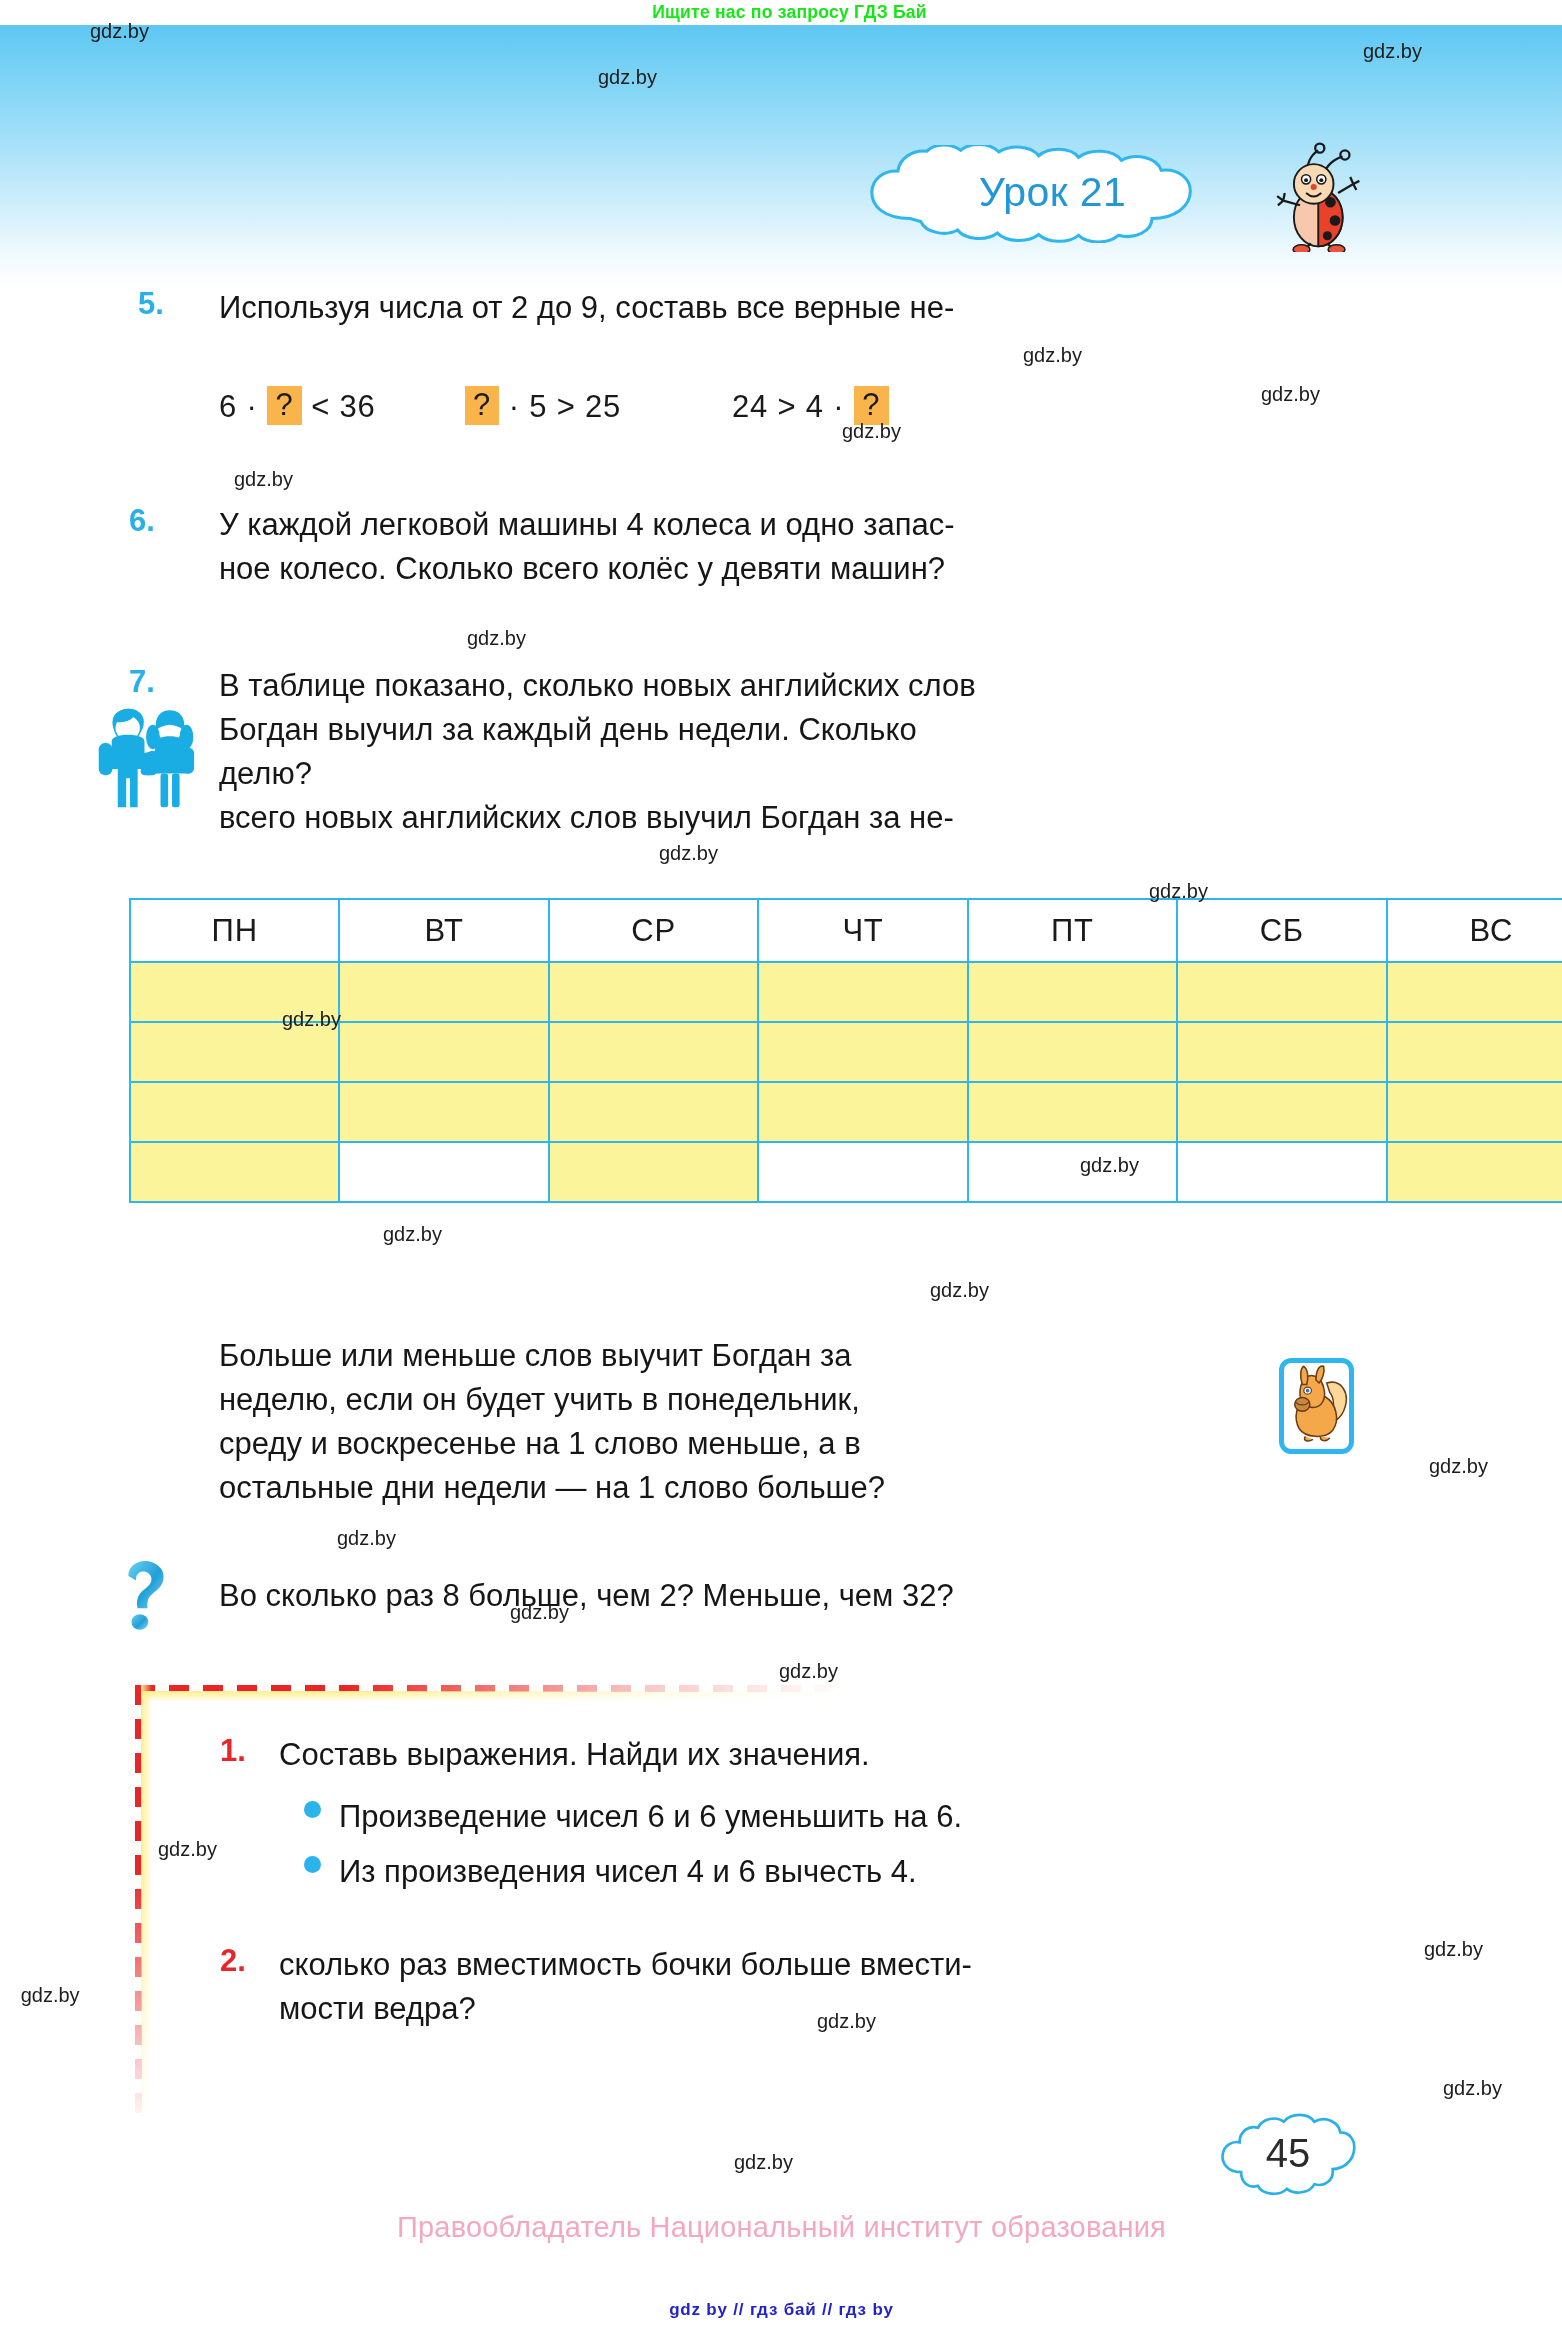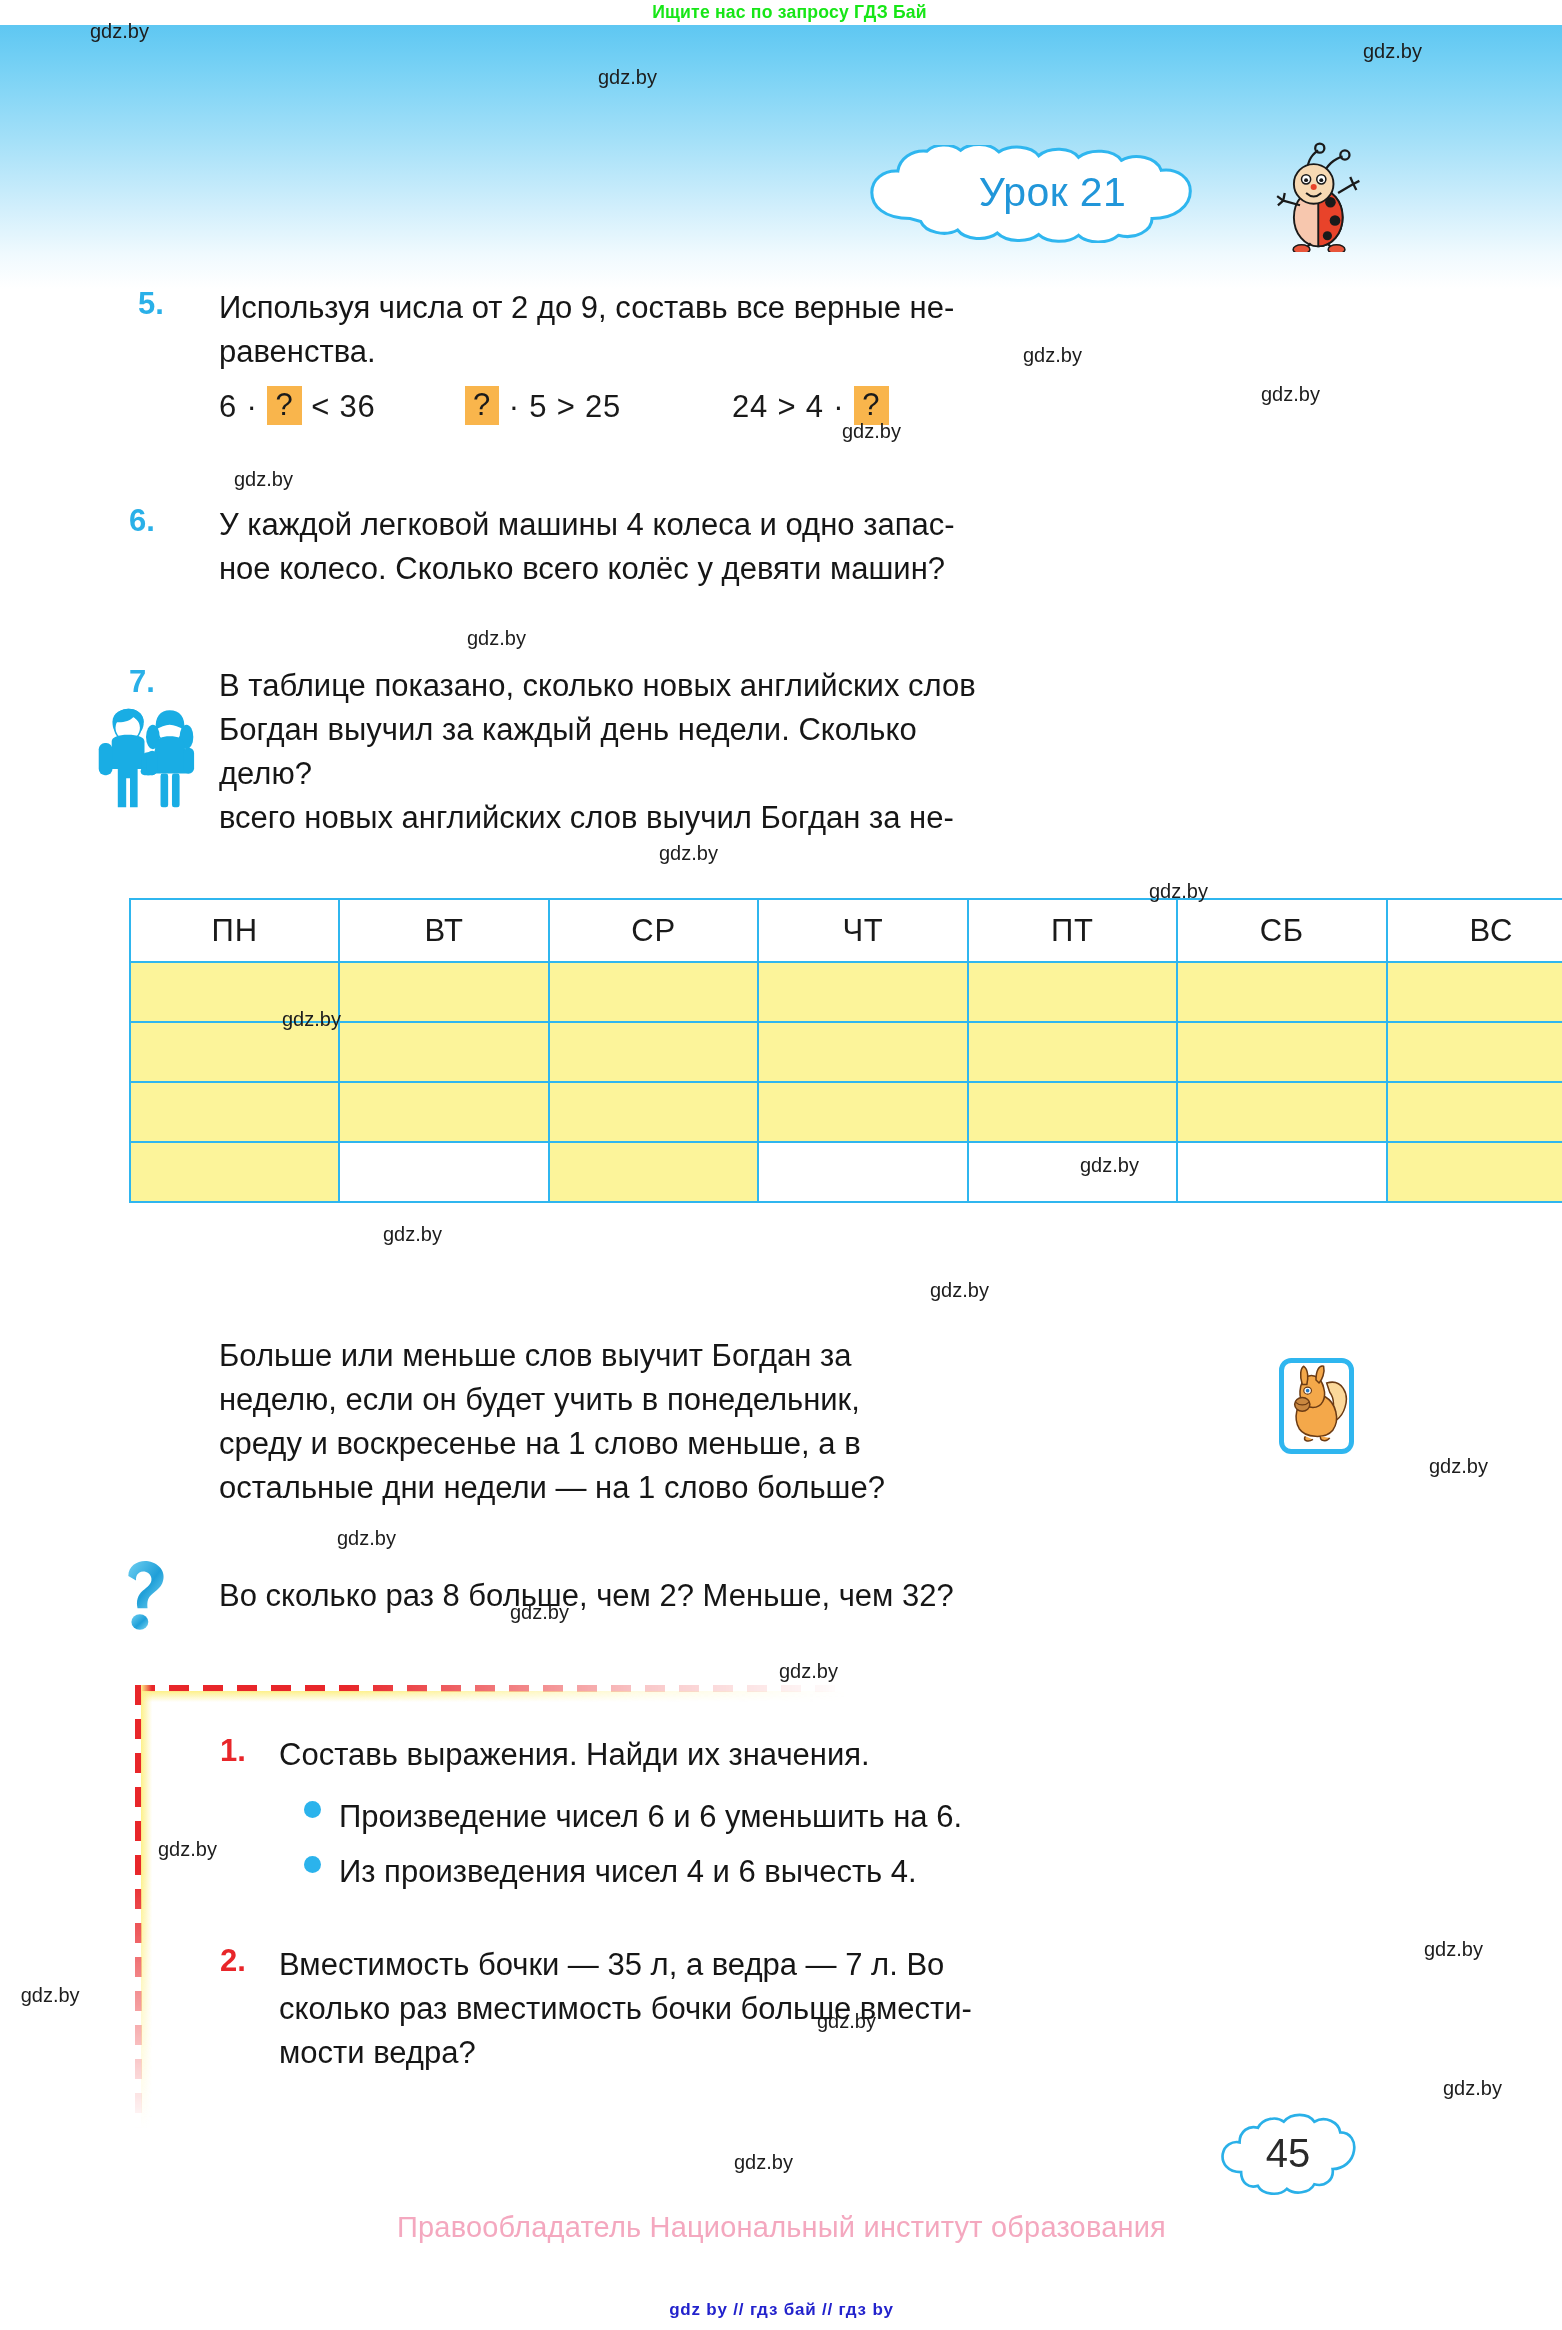--- a/index.html
+++ b/index.html
@@ -350,21 +350,20 @@
     <circle cx="50" cy="51" r="2.6" fill="#1a1a1a"></circle>
     <circle cx="70" cy="51" r="2.6" fill="#1a1a1a"></circle>
     <circle cx="60" cy="60" r="4" fill="#e8432a"></circle>
     <path d="M50 68 Q60 77 70 68" stroke="#1a1a1a" stroke-width="2.5" fill="none"></path>
   </svg>
 </div>
 
 <div class="ex-num ex5-num">5.</div>
 <div class="ex ex5">
   <div>Используя числа от 2 до 9, составь все верные не-</div>
-  <div>равенства.</div>
 </div>
 
 <div class="eq-row">
   <span class="eq">6 ·</span>
   <span class="qbox">?</span>
   <span class="eq">&lt; 36</span>
   <span class="eq-gap1"></span>
   <span class="qbox">?</span>
   <span class="eq">· 5 &gt; 25</span>
   <span class="eq-gap2"></span>
@@ -525,21 +524,20 @@
     <span class="bullet-text">Произведение чисел 6 и 6 уменьшить на 6.</span>
   </div>
   <div class="bullet-row">
     <span class="bullet-dot"></span>
     <span class="bullet-text">Из произведения чисел 4 и 6 вычесть 4.</span>
   </div>
 </div>
 
 <div class="t-num t2-num">2.</div>
 <div class="t-body t2-body">
-  <div class="ln">Вместимость бочки — 35 л, а ведра — 7 л. Во</div>
   <div class="ln">сколько раз вместимость бочки больше вмести-</div>
   <div class="ln">мости ведра?</div>
 </div>
 
 <div class="page-cloud">
   <svg viewBox="0 0 183 118" xmlns="http://www.w3.org/2000/svg">
     <path d="M30 84
              C12 84 4 72 6 60
              C8 49 18 43 28 45
              C28 31 40 22 52 26

